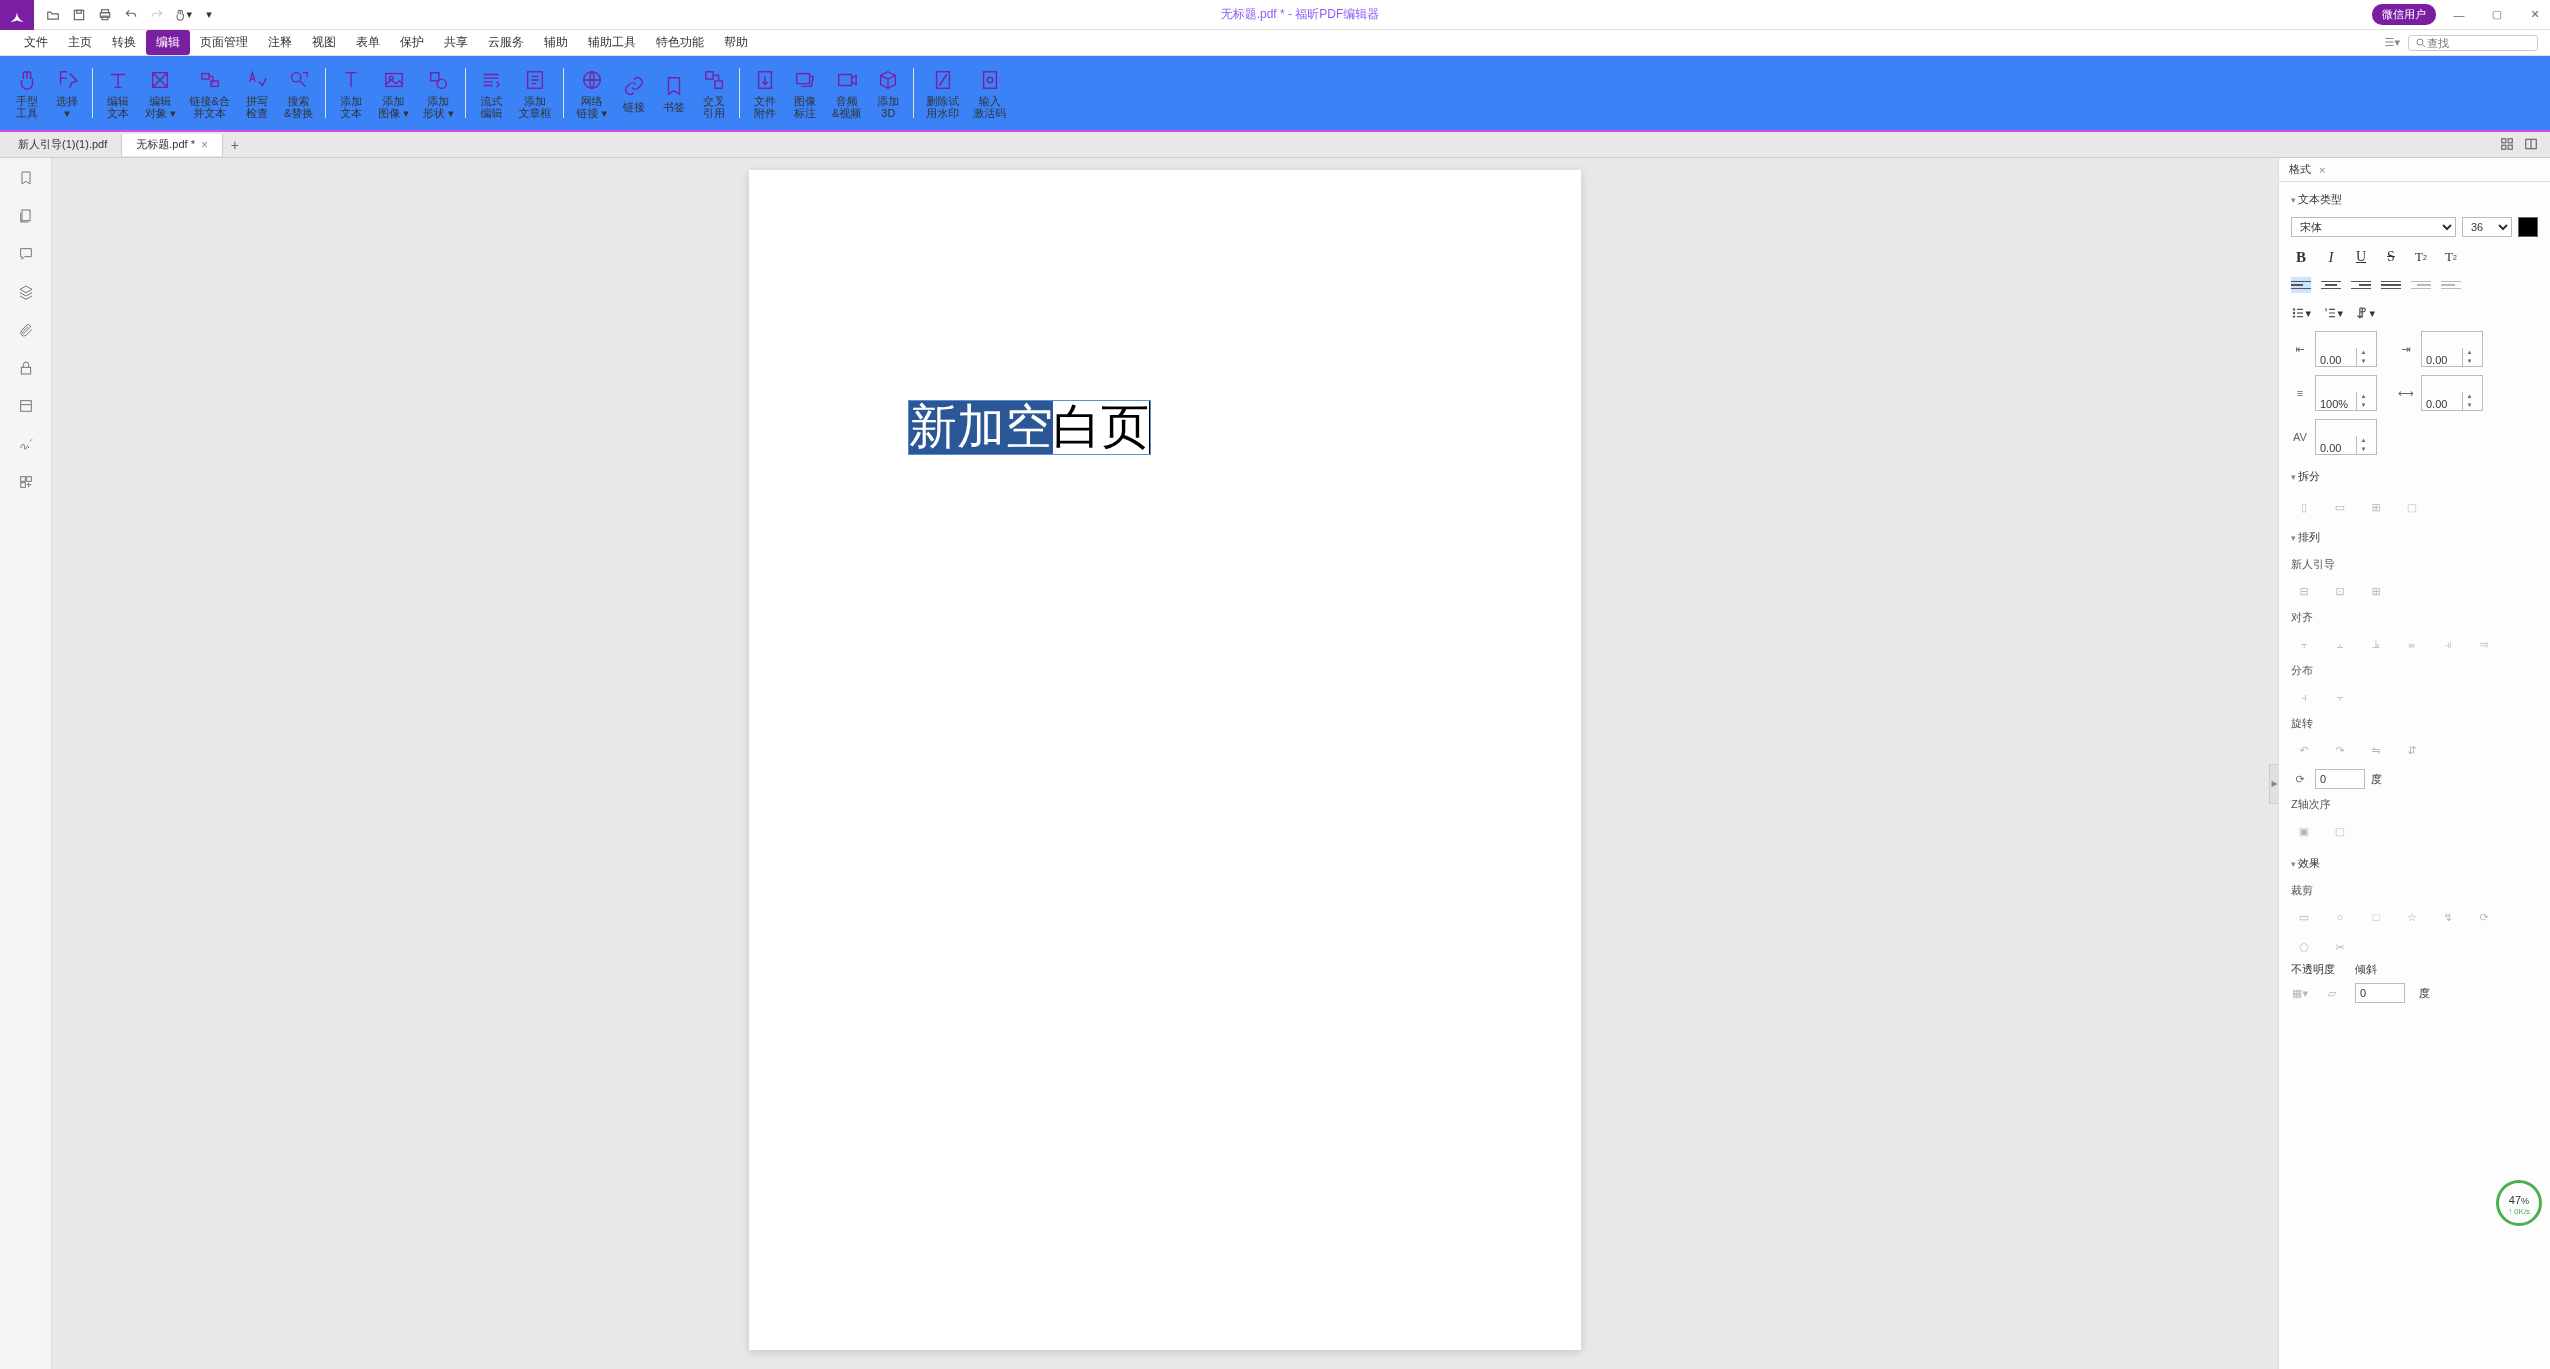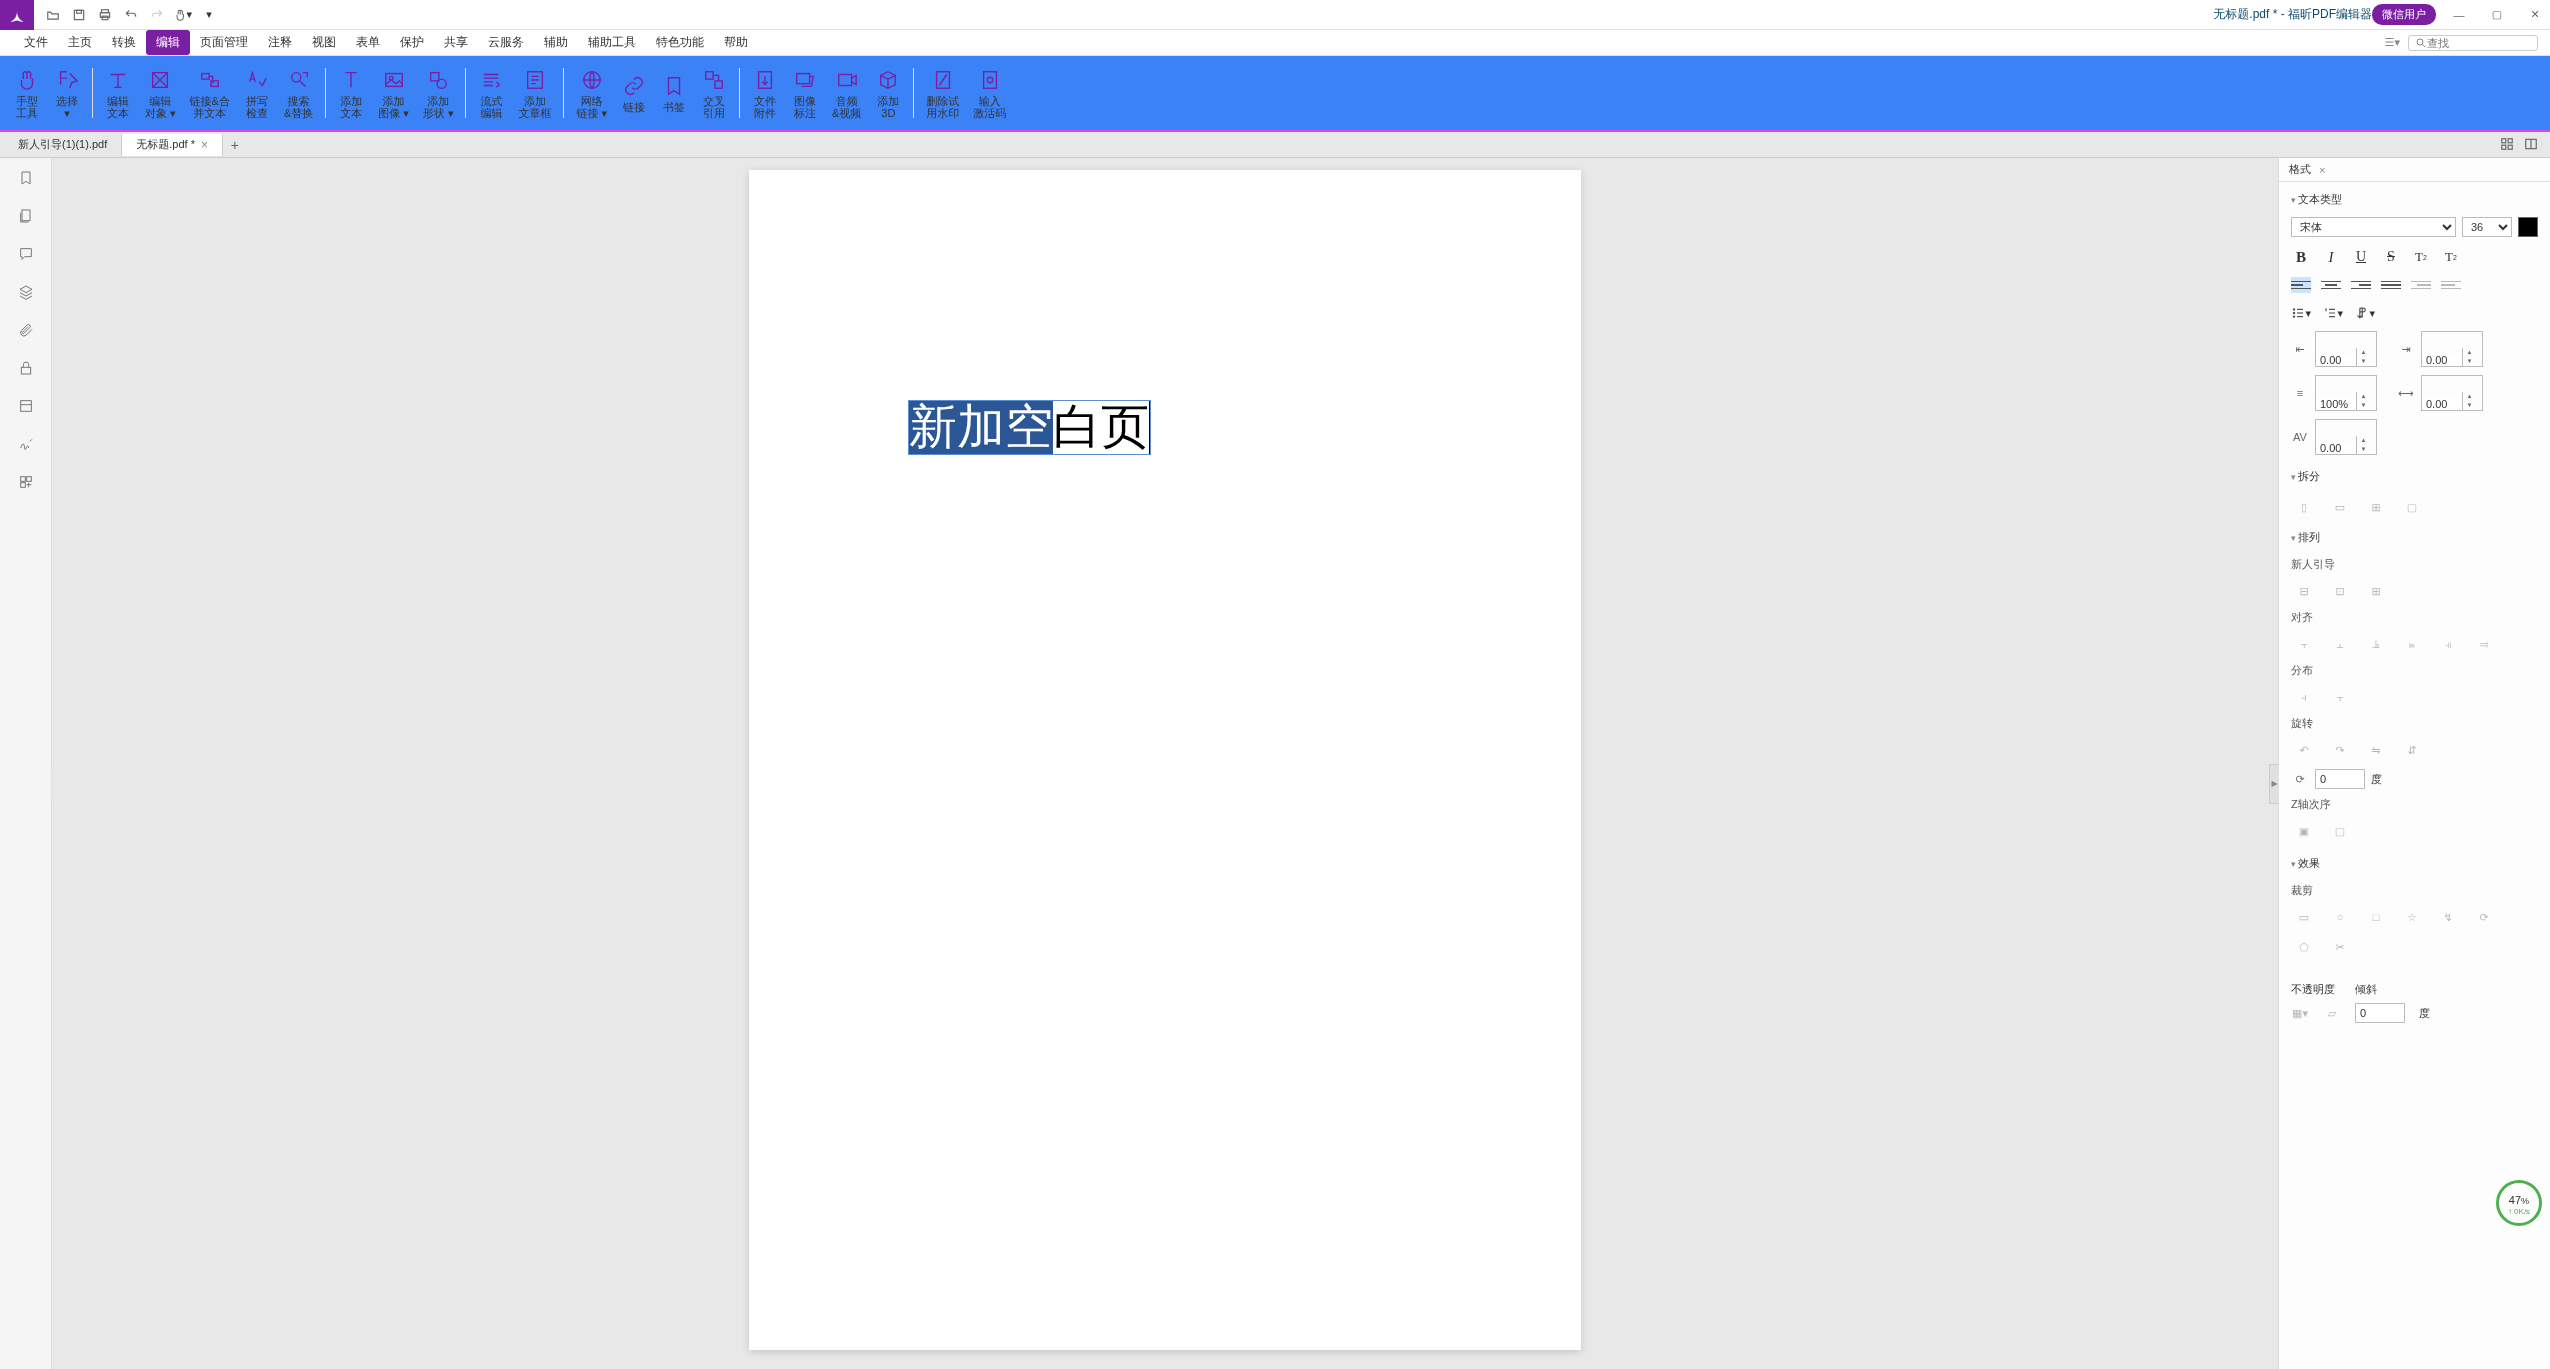--- a/index.html
+++ b/index.html
@@ -2,21 +2,21 @@
 <html><head>
 <meta charset="utf-8">
 <style>
 *{margin:0;padding:0;box-sizing:border-box;font-family:"Microsoft YaHei",sans-serif;font-size:11px;color:#333}
 body{overflow:hidden;background:#f5f5f5}
 .titlebar{height:30px;background:#fff;display:flex;align-items:center;border-bottom:1px solid #e0e0e0}
 .logo{width:34px;height:30px;background:#7a1fa2;display:flex;align-items:center;justify-content:center}
 .logo svg{fill:#fff}
 .qat{display:flex;gap:8px;padding:0 10px;align-items:center}
 .qat-btn{width:18px;height:18px;display:flex;align-items:center;justify-content:center;cursor:pointer}
-.title-center{flex:1;text-align:right;font-size:12px;color:#0c4a6e}
+.title-center{flex:1;text-align:center;font-size:12px;color:#8b5cf6}
 .title-right{display:flex;align-items:center;gap:8px;}
 .user-badge{background:#7a1fa2;color:#fff;padding:3px 10px;border-radius:10px;font-size:11px}
 .win-btn{width:30px;height:20px;display:flex;align-items:center;justify-content:center;cursor:pointer;color:#666}
 .menubar{height:26px;background:#fff;display:flex;align-items:center;padding-left:14px;gap:0;border-bottom:1px solid #e0e0e0}
 .menu-item{padding:4px 10px;cursor:pointer;font-size:12px}
 .menu-item.active{background:#7a1fa2;color:#fff;border-radius:3px}
 .menubar-right{margin-left:auto;display:flex;align-items:center;gap:8px;padding-right:12px}
 .search-wrap{display:flex;align-items:center;border:1px solid #ccc;border-radius:3px;padding:1px 6px;width:130px}
 .search-wrap input{border:none;outline:none;width:100px;font-size:11px}
 .ribbon{height:76px;background:#3b82f6;display:flex;align-items:center;padding:4px 8px;gap:2px;border-bottom:2px solid #d946ef}
@@ -627,21 +627,21 @@
         <span class="gray-icon">○</span>
         <span class="gray-icon">□</span>
         <span class="gray-icon">☆</span>
         <span class="gray-icon">↯</span>
         <span class="gray-icon">⟳</span>
       </div>
       <div class="icon-row">
         <span class="gray-icon">⬠</span>
         <span class="gray-icon">✂</span>
       </div>
-      <div style="display:flex;gap:20px;margin-top:24px;align-items:center">
+      <div style="display:flex;gap:20px;margin-top:4px;align-items:center">
         <span>不透明度</span>
         <span>倾斜</span>
       </div>
       <div style="display:flex;gap:14px;margin-top:6px;align-items:center">
         <span class="gray-icon">▦▾</span>
         <span class="gray-icon">▱</span>
         <input style="width: 50px; height: 20px; border: 1px solid rgb(187, 187, 187); padding: 0px 4px;" value="0">
         <span>度</span>
       </div>
     </div>

